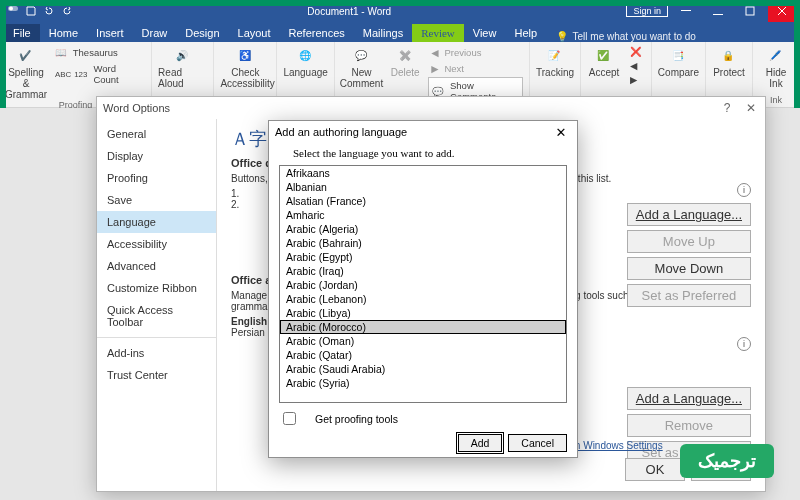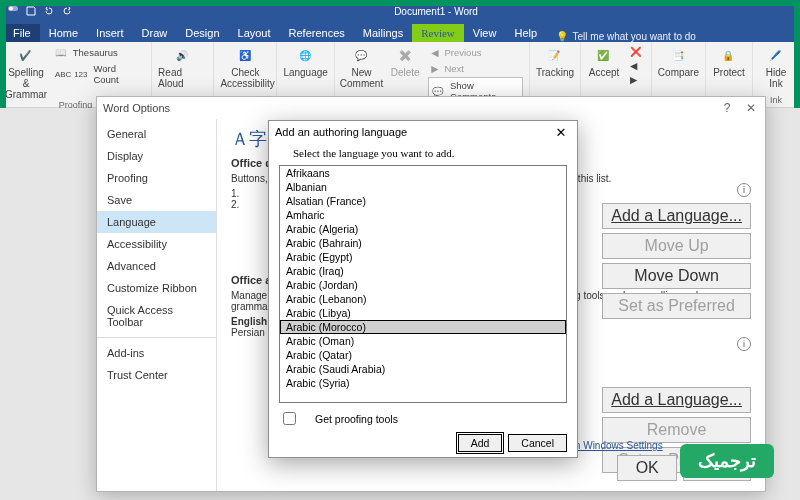--- a/index.html
+++ b/index.html
@@ -37,21 +37,21 @@
   .sidebar { width:120px; border-right:1px solid #ddd; padding-top:4px;}
   .sidebar .item { padding:5px 10px; cursor:pointer;}
   .sidebar .item.sel { background:#cde6f7; }
   .sidebar .sep { height:1px; background:#ddd; margin:4px 0;}
   .main { flex:1; position:relative; padding:8px 14px;}
   .main h3 { margin:0 0 6px 0; font-size:11px; font-weight:normal; color:#2b579a; text-decoration:underline;}
   .section { font-weight:bold; margin:6px 0 4px 0;}
   .rightbtns { position:absolute; right:14px; display:flex; flex-direction:column; gap:4px;}
   .rightbtns.top { top:84px; }
   .rightbtns.mid { top:268px; }
-  .btn { border:1px solid #adadad; background:#f0f0f0; font-size:16px; padding:3px 8px; min-width:90px; text-align:center; cursor:pointer;}
+  .btn { border:1px solid #adadad; background:#f0f0f0; font-size:13px; padding:3px 8px; min-width:90px; text-align:center; cursor:pointer;}
   .btn.dis { color:#a0a0a0;}
   .btn.u { text-decoration:underline;}
   .infoicon { width:14px; height:14px; border:1px solid #888; border-radius:50%; display:inline-flex; align-items:center; justify-content:center; font-size:9px; color:#555; position:absolute;}
   .link { color:#2b579a; text-decoration:underline; font-size:10px; position:absolute; left:220px; bottom:40px;}
   .footer { position:absolute; right:14px; bottom:10px; display:flex; gap:6px;}
   
   .adddlg { position:absolute; left:268px; top:120px; width:310px; height:338px; background:#fff; border:1px solid #8f8f8f; box-shadow:0 6px 24px rgba(0,0,0,.35); font-size:11px;}
   .adddlg .dthead { height:22px; display:flex; align-items:center; justify-content:space-between; padding:0 6px; font-size:11px;}
   .adddlg .close { width:20px; height:18px; display:flex; align-items:center; justify-content:center; font-size:13px;}
   .adddlg .hint { padding:4px 24px; font-size:11px;font-family:Liberation Serif, serif;}
@@ -95,20 +95,43 @@
         </svg>
       </span>
     <span>
         <svg viewBox="0 0 10 10">
           <path d="M5 2a3 3 0 1 0 3 3" fill="none" stroke="#fff"></path>
           <path d="M7 1l1 2-2 1" fill="none" stroke="#fff"></path>
         </svg>
       </span>
   </div>
   <div class="center">Document1 - Word</div>
+  <div class="sys">
+    <span class="signin">Sign in</span>
+    <span class="sysbtn">
+        <svg viewBox="0 0 10 10">
+          <rect y="4" width="10" height="1" fill="#fff"></rect>
+        </svg>
+      </span>
+    <span class="sysbtn">
+        <svg viewBox="0 0 10 10">
+          <rect y="8" width="10" height="1" fill="#fff"></rect>
+        </svg>
+      </span>
+    <span class="sysbtn">
+        <svg viewBox="0 0 10 10">
+          <rect x="1" y="1" width="8" height="8" fill="none" stroke="#fff"></rect>
+        </svg>
+      </span>
+    <span class="sysbtn close">
+        <svg viewBox="0 0 10 10">
+          <path d="M1 1l8 8M9 1l-8 8" stroke="#fff"></path>
+        </svg>
+      </span>
+  </div>
 </div>
 
 <div class="menubar">
   <div id="tabs-container" style="display:flex;">
       <div class="tab file">File</div>
       <div class="tab">Home</div>
       <div class="tab">Insert</div>
       <div class="tab">Draw</div>
       <div class="tab">Design</div>
       <div class="tab">Layout</div>

